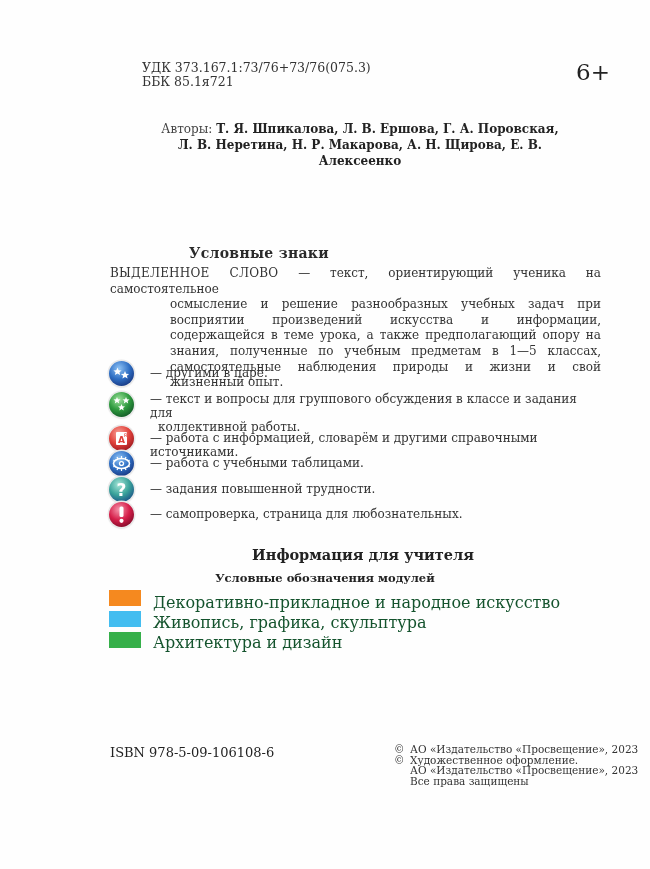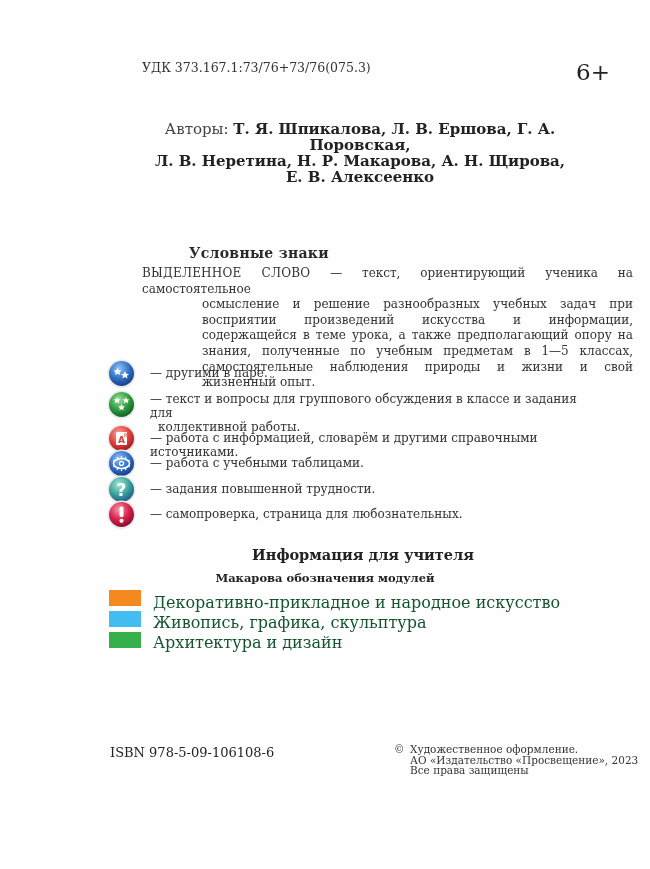--- a/index.html
+++ b/index.html
@@ -2,25 +2,25 @@
 <html><head>
 <meta charset="utf-8">
 <style>
   html, body { margin:0; padding:0; }
   body { width:650px; height:869px; background:#fefefe; position:relative; overflow:hidden;
          font-family:"DejaVu Serif","Liberation Serif",serif; color:#2a2a2a; }
   .abs { position:absolute; }
   .udk { left:110px; top:61px; font-size:12.5px; line-height:14px; color:#333; }
   .udk div { white-space:pre;margin-left:32px; }
   .age { left:576px; top:59px; font-size:23px; color:#222; }
-  .authors { left:150px; width:420px; top:121px; text-align:center; font-size:15px; line-height:16px; }
+  .authors { left:150px; width:420px; top:121px; text-align:center; font-size:12px; line-height:16px; }
   .authors .lbl { color:#444; }
   .authors b { font-weight:bold; color:#222; }
   .h1 { left:0; width:518px; top:245px; text-align:center; font-size:14px; font-weight:bold; letter-spacing:0.3px; }
-  .def { left:110px; width:491px; top:266px; font-size:12px; line-height:15.6px; text-align:justify; color:#333;margin-left:32px; }
+  .def { left:110px; width:491px; top:266px; font-size:12px; line-height:15.6px; text-align:justify; color:#333; }
   .def .term { letter-spacing:0.2px; }
   .def .indentblock { padding-left:60px; }
   .legend-row { position:absolute; left:109px; width:500px; }
   .icon { position:absolute; left:0; width:25px; height:25px; border-radius:50%;
           box-shadow: 0 0 0 1.5px #e9e9e9, 0 1px 2px rgba(0,0,0,0.25); }
   .icon svg { width:25px; height:25px; display:block; }
   .ltext { position:absolute; left:41px; font-size:12px; line-height:14px; color:#333; width:440px; }
   .h2 { left:0; width:650px; top:546px; text-align:center; font-size:14.5px; font-weight:bold; color:#222;padding-left:38px; }
   .h3 { left:0; width:650px; top:571px; text-align:center; font-size:11.5px; font-weight:bold; color:#222; }
   .swatch { position:absolute; left:109px; width:32px; height:16px; }
@@ -28,20 +28,21 @@
   .isbn { left:110px; top:745px; font-size:13px; font-weight:normal; color:#222; }
   .copy { left:394px; top:744px; font-size:10.5px; line-height:10.5px; color:#333; }
   .copy .row { white-space:nowrap; }
   .copy .sym { display:inline-block; width:16px; }
 </style>
 </head>
 <body>
 
 <div class="abs udk">
   <div>УДК 373.167.1:73/76+73/76(075.3)</div>
+  <div>ББК 85.1я721</div>
 </div>
 <div class="abs age">6+</div>
 
 <div class="abs authors">
   <div><span class="lbl">Авторы:</span> <b>Т. Я. Шпикалова, Л. В. Ершова, Г. А. Поровская,</b></div>
   <div><b>Л. В. Неретина, Н. Р. Макарова, А. Н. Щирова, Е. В. Алексеенко</b></div>
 </div>
 
 <div class="abs h1">Условные знаки</div>
 <div class="abs def">
@@ -154,29 +155,30 @@
         </defs>
       <circle cx="12.5" cy="12.5" r="12.5" fill="url(#gc)"></circle>
       <rect x="10.5" y="4.5" width="4" height="10.5" rx="1.5" fill="#fff"></rect>
       <circle cx="12.5" cy="18.8" r="2.1" fill="#fff"></circle>
     </svg>
   </span>
   <span class="ltext" style="top:5px">— самопроверка, страница для любознательных.</span>
 </div>
 
 <div class="abs h2">Информация для учителя</div>
-<div class="abs h3">Макарова обозначения модулей</div>
+<div class="abs h3">Условные обозначения модулей</div>
 
 <div class="swatch" style="top:590px;background:#f5891f"></div>
 <div class="modlabel" style="top:593px">Декоративно-прикладное и народное искусство</div>
 
 <div class="swatch" style="top:611px;background:#43bdf0"></div>
 <div class="modlabel" style="top:613px">Живопись, графика, скульптура</div>
 
 <div class="swatch" style="top:632px;background:#36b04a"></div>
 <div class="modlabel" style="top:633px">Архитектура и дизайн</div>
 
 <div class="abs isbn">ISBN 978-5-09-106108-6</div>
 <div class="abs copy">
+  <div class="row"><span class="sym">©</span><span>АО «Издательство «Просвещение», 2023</span></div>
   <div class="row"><span class="sym">©</span><span>Художественное оформление.</span></div>
   <div class="row"><span class="sym"></span><span>АО «Издательство «Просвещение», 2023</span></div>
   <div class="row"><span class="sym"></span><span>Все права защищены</span></div>
 </div>
 
 </body></html>

